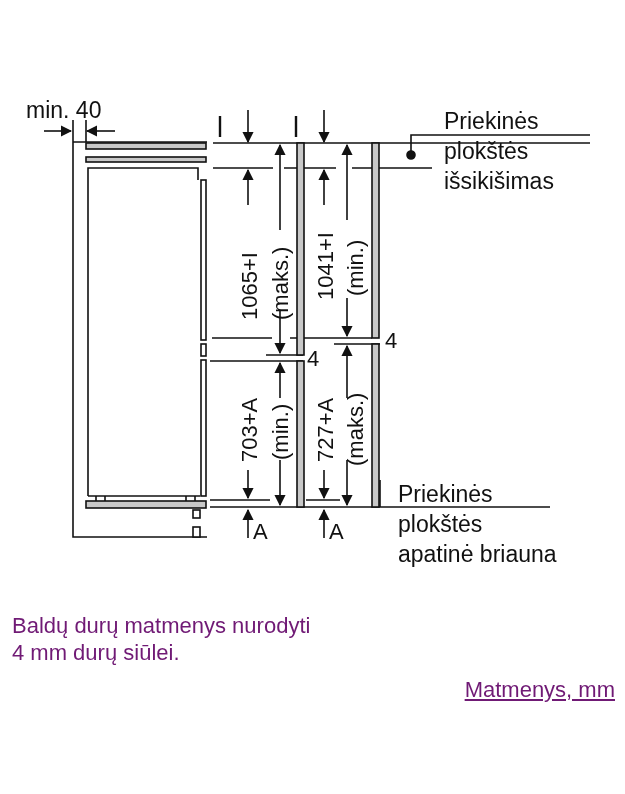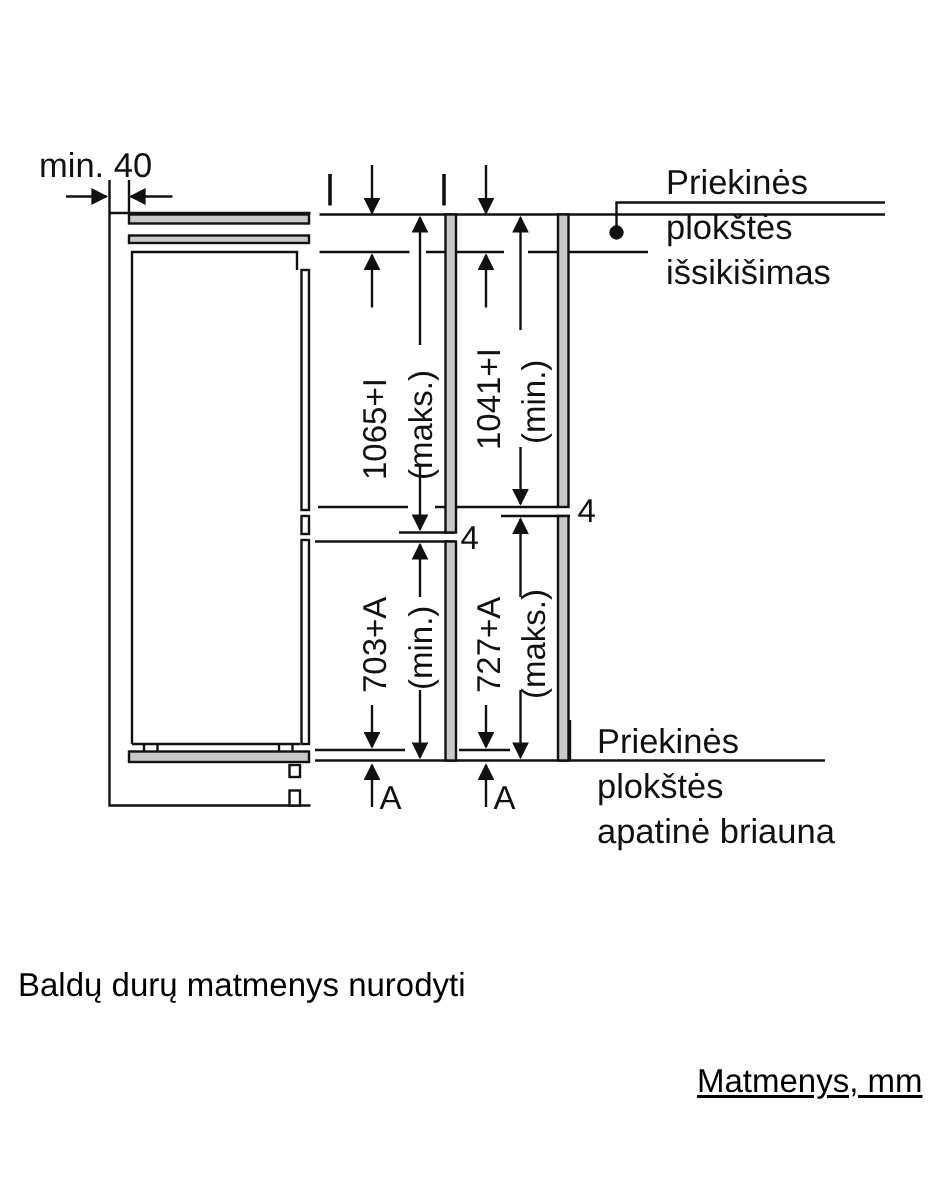--- a/index.html
+++ b/index.html
@@ -1,19 +1,19 @@
 <!DOCTYPE html>
 <html><head>
   <meta charset="utf-8">
   <style>
     html, body { margin: 0; padding: 0; background: #ffffff; }
     body { width: 625px; height: 794px; position: relative; overflow: hidden; font-family: "Liberation Sans", sans-serif; color: #111; }
     #diagram { position: absolute; left: 0; top: 0; width: 625px; height: 794px; }
     .lbl { font-family: "Liberation Sans", sans-serif; fill: #111; }
-    .note { position: absolute; font-size: 22px; line-height: 27px; color: #000000; font-family: "Liberation Sans", sans-serif; margin-top: 31px; }
+    .note { position: absolute; font-size: 22px; line-height: 27px; color: #701a75; font-family: "Liberation Sans", sans-serif; }
     .note-left { left: 12px; top: 612px; }
     .note-right { right: 10px; top: 676px; text-decoration: underline; }
   </style>
 </head>
 <body>
 
 <svg id="diagram" viewBox="0 0 625 794" xmlns="http://www.w3.org/2000/svg">
   <defs>
     <marker id="ah" viewBox="0 0 10 10" refX="9" refY="5" markerWidth="7" markerHeight="7" orient="auto-start-reverse">
       <path d="M0,0 L10,5 L0,10 z" fill="#111"></path>
@@ -130,14 +130,15 @@
   <text class="lbl" x="444" y="129" font-size="23">Priekinės</text>
   <text class="lbl" x="444" y="159" font-size="23">plokštės</text>
   <text class="lbl" x="444" y="189" font-size="23">išsikišimas</text>
   <text class="lbl" x="398" y="502" font-size="23">Priekinės</text>
   <text class="lbl" x="398" y="532" font-size="23">plokštės</text>
   <text class="lbl" x="398" y="562" font-size="23">apatinė briauna</text>
 </svg>
 
 <div class="note note-left">
   <div>Baldų durų matmenys nurodyti</div>
+  <div>4 mm durų siūlei.</div>
 </div>
 <div class="note note-right">Matmenys, mm</div>
 
 </body></html>

